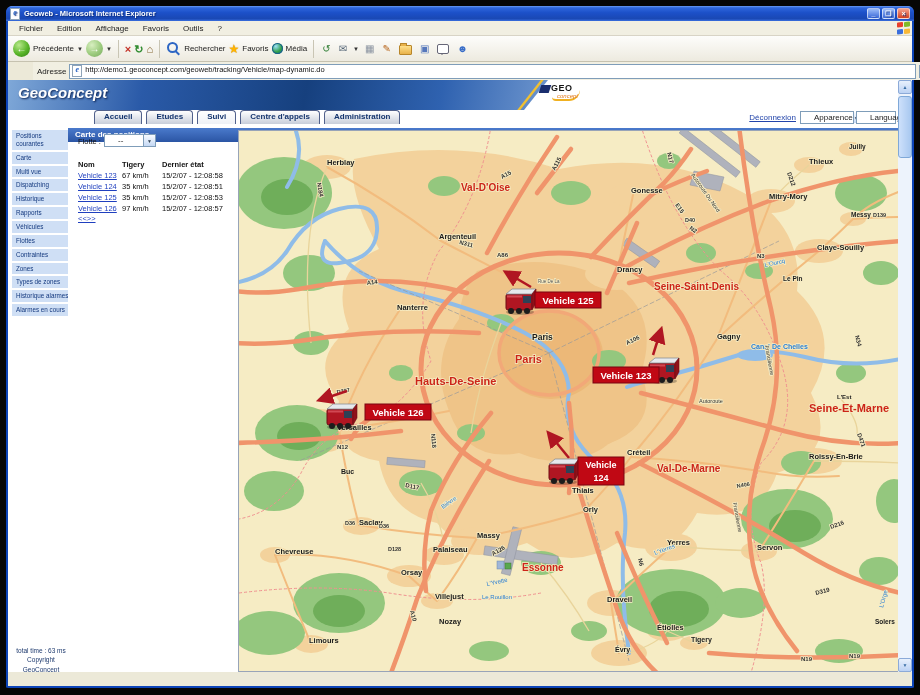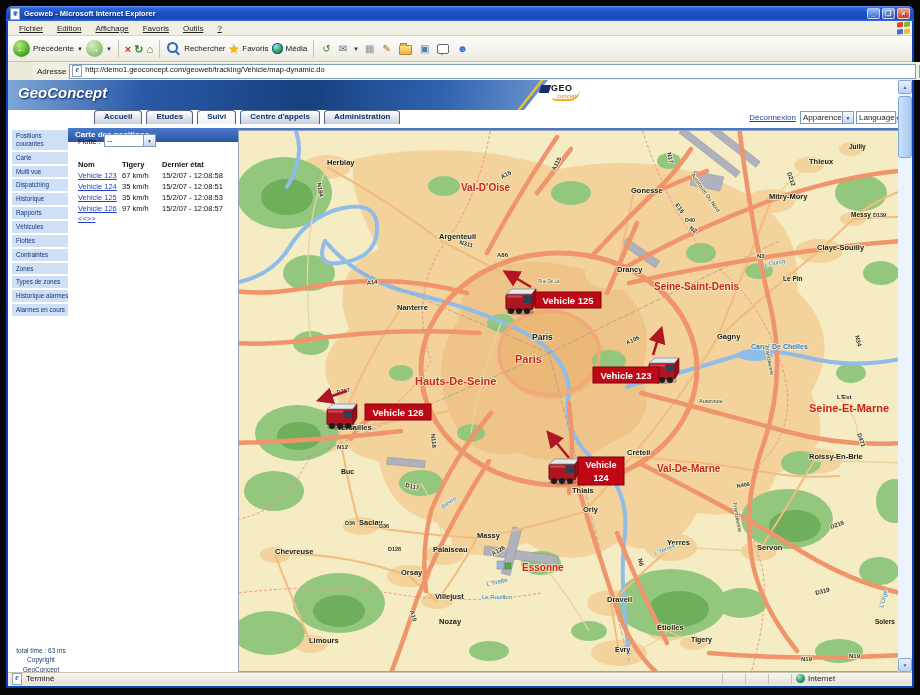--- a/index.html
+++ b/index.html
@@ -17,21 +17,21 @@
     font:bold 8px/10px "Liberation Serif",serif;color:#2D66C4;font-style:italic;}
   #titlebar .t{margin-left:4px;flex:1;}
   .winbtns{display:flex;gap:2px;margin-right:4px;}
   .wbtn{width:13px;height:11px;border-radius:2px;border:1px solid rgba(255,255,255,.6);
     color:#fff;font-size:7px;line-height:9px;text-align:center;box-sizing:border-box;
     background:linear-gradient(#9CBCF8,#3A68D8);}
   .wbtn.close{background:linear-gradient(#F4A08C,#D44020);}
   
   #menubar{position:absolute;left:0;top:15px;width:904px;height:15px;background:#F1EFE2;
     border-bottom:1px solid #D8D4C6;display:flex;align-items:center;font-size:8px;color:#222;
-    padding-left:4px;box-sizing:border-box;text-decoration:underline;}
+    padding-left:4px;box-sizing:border-box;}
   .mitem{padding:0 7px;}
   #winlogo{position:absolute;right:2px;top:1px;width:13px;height:13px;display:grid;
     grid-template-columns:6px 6px;grid-gap:1px;transform:skewY(-4deg);}
   #winlogo i{display:block;height:5px;border-radius:1px;}
   
   #toolbar{position:absolute;left:0;top:30px;width:904px;height:26px;
     background:linear-gradient(#FDFDFB,#EDEADF);border-bottom:1px solid #C6C2B0;
     display:flex;align-items:center;gap:3px;padding-left:5px;box-sizing:border-box;
     font-size:8px;color:#1a1a1a;}
   .circ{width:17px;height:17px;border-radius:50%;display:flex;align-items:center;justify-content:center;
@@ -81,21 +81,21 @@
   #gclogo .geo{position:absolute;left:11px;top:1px;font-weight:700;color:#151515;letter-spacing:.5px;}
   #gclogo .cpt{position:absolute;left:17px;top:11px;font-size:6px;font-style:italic;color:#E07818;}
   #gclogo .sw{position:absolute;left:12px;top:8px;width:28px;height:9px;
     border-bottom:2px solid #F0B020;border-radius:0 0 14px 5px;}
   #tabs{position:absolute;left:86px;top:30px;height:14px;display:flex;gap:4px;}
   .tab{padding:1px 9px 0;border:1px solid #51618C;border-bottom:none;border-radius:4px 4px 0 0;
     background:linear-gradient(#FFFFFF,#C8CEDA);font-size:8px;font-weight:bold;color:#15356E;}
   .tab.active{background:linear-gradient(#FFFFFF,#EEF1F6);}
   #logout{position:absolute;top:33px;right:102px;font-size:8px;color:#2244AA;text-decoration:underline;}
   .xpsel{position:absolute;top:31px;height:13px;border:1px solid #7F9DB9;background:#fff;
-    font-size:8px;display:flex;align-items:center;padding-left:2px;box-sizing:border-box;color:#222;}
+    font-size:8px;display:flex;align-items:center;padding-left:13px;box-sizing:border-box;color:#222;}
   .xpsel .da{margin-left:auto;width:12px;height:11px;border:none;border-left:1px solid #7F9DB9;font-size:5px;}
   #bluebar{position:absolute;left:60px;top:48px;width:830px;height:14px;
     background:linear-gradient(#4A7ACC,#2B55A4);color:#fff;}
   #bluebar .bt{position:absolute;left:7px;top:0;font-size:8px;font-weight:bold;line-height:14px;}
   #bluebar .menu{position:absolute;left:234px;top:0;font-size:8px;line-height:14px;text-decoration:underline;color:#fff;}
   #sidebar{position:absolute;left:4px;top:50px;width:56px;}
   .side-item{background:#CFDFF5;color:#13387E;font-size:6.3px;line-height:1.25;
     padding:2px 2px 2px 4px;margin-bottom:2px;white-space:nowrap;overflow:hidden;}
   .side-item:first-child{white-space:normal;}
   #fleetlab{position:absolute;left:70px;top:57px;font-size:7.5px;color:#111;}
@@ -575,26 +575,14 @@
       </svg>
     </div>
   </div>
 
   <div id="vscroll">
     <span class="sarrow" style="top:0">▲</span>
     <span id="sthumb"></span>
     <span class="sarrow" style="bottom:0">▼</span>
   </div>
 
-  <div id="statusbar">
-    <span class="iepage"></span>
-    <span style="margin-left:4px">Terminé</span>
-    <span class="fill"></span>
-    <span class="scell small"></span>
-      <span class="scell small"></span>
-      <span class="scell small"></span>
-    <span class="scell net">
-      <span class="globe-s"></span>
-      <span>Internet</span>
-    </span>
-  </div>
 
 </div>
 
 </body></html>

